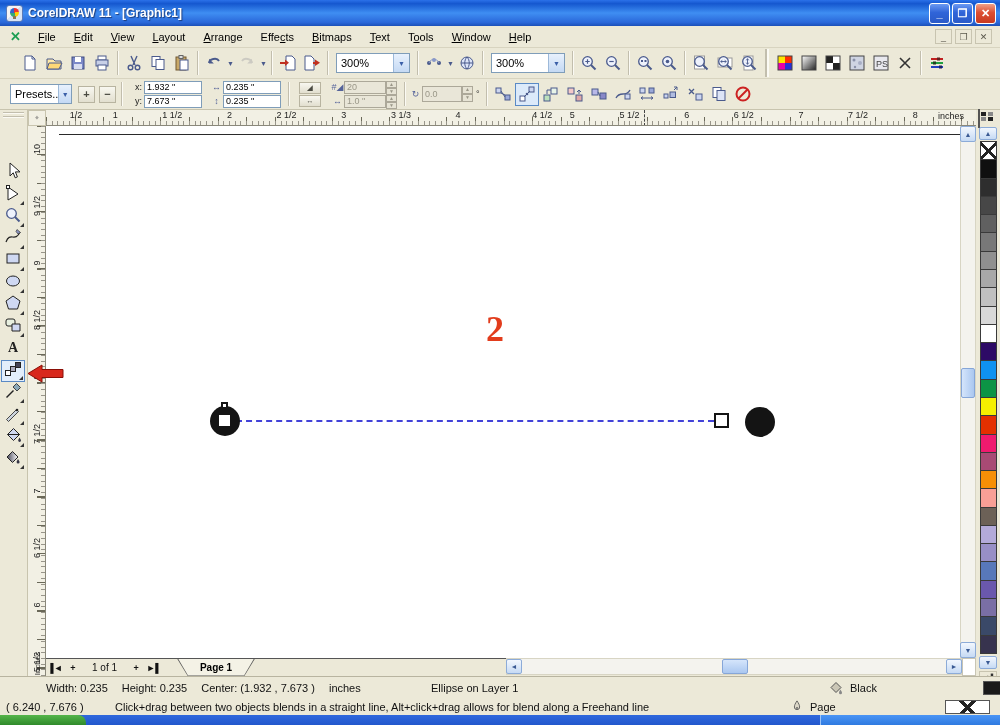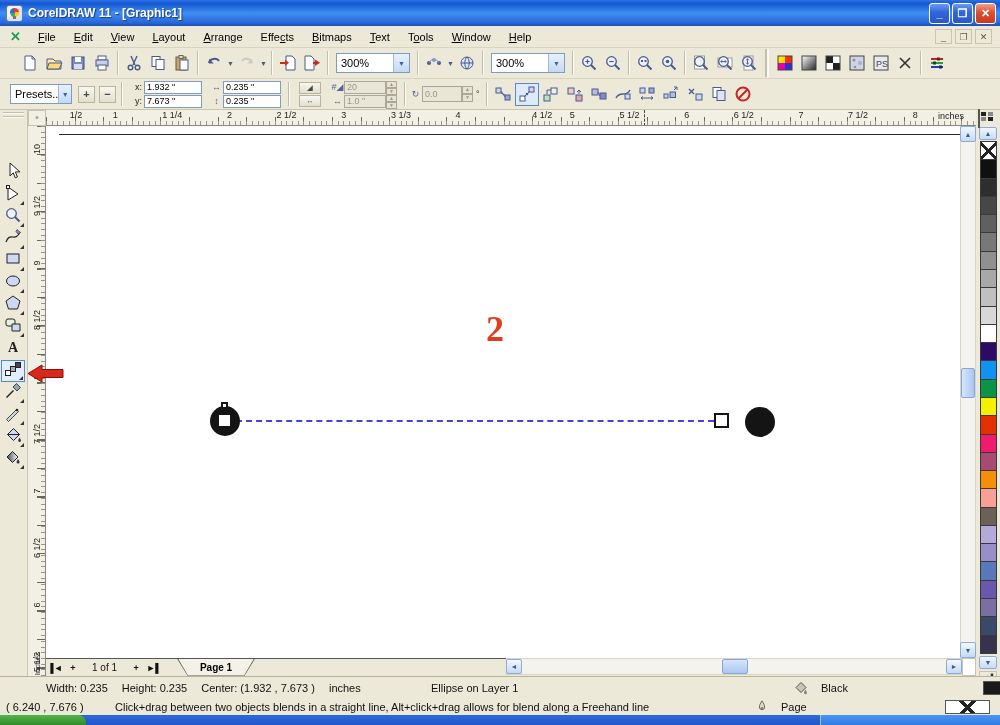--- a/index.html
+++ b/index.html
@@ -135,21 +135,21 @@
     display:flex; align-items:center; justify-content:center; font-weight:bold; font-size:10px; }
 
   
   .statusbar { position:absolute; left:0; top:676px; width:1000px; height:39px; background:#ece9d8; border-top:1px solid #b8b4a0; font-size:11px; color:#111; }
   .st-row { position:absolute; left:0; width:1000px; height:19px; display:flex; align-items:center; }
   .st1 { top:1px;margin-left:38px; } .st2 { top:20px;text-align:center; }
   .st-dims { display:flex; gap:14px; padding-left:8px; }
   .st-objinfo { position:absolute; left:393px; }
   .st-cursor { padding-left:6px; }
   .st-hint { position:absolute; left:115px; white-space:nowrap; }
-  .st-fill-grp { position:absolute; left:755px; display:flex; align-items:center; gap:12px; }
+  .st-fill-grp { position:absolute; left:790px; display:flex; align-items:center; gap:6px; }
   .st-swatch { position:absolute; left:945px; width:45px; height:14px; border:1px solid #555; }
   .st-swatch.black { background:#1a1a1a; }
   .st-swatch.none { background:
       linear-gradient(45deg, transparent 45%, #222 45% 53%, transparent 53%),
       linear-gradient(-45deg, transparent 45%, #222 45% 53%, transparent 53%), #fff; }
 
   
   .taskbar { position:absolute; left:0; top:715px; width:1000px; height:10px; background:linear-gradient(180deg,#2f68dd,#2257cc); }
   .tb-start { position:absolute; left:0; top:0; width:86px; height:10px; border-top-right-radius:8px;
     background:linear-gradient(180deg,#55b54a,#2f8a2b); }
@@ -652,21 +652,21 @@
         </span>
       </span>
   </div>
 
   <div class="ruler-corner">⌖</div>
   <div class="hruler" id="hruler">
     <span class="unit">inches</span>
     <span class="cursor-tick"></span>
   <span class="rl" style="left: 20px; margin-left: 10px;">1/2</span>
       <span class="rl" style="left: 69.15px;">1</span>
-      <span class="rl" style="left: 126.3px;">1 1/4</span>
+      <span class="rl" style="left: 126.3px;">1 1/2</span>
       <span class="rl" style="left: 183.45px;">2</span>
       <span class="rl" style="left: 240.6px;">2 1/2</span>
       <span class="rl" style="left: 297.75px;">3</span>
       <span class="rl" style="left: 354.9px;">3 1/3</span>
       <span class="rl" style="left: 412.05px;">4</span>
       <span class="rl" style="left: 469.2px; margin-left: 27px;">4 1/2</span>
       <span class="rl" style="left: 526.35px;">5</span>
       <span class="rl" style="left: 583.5px;">5 1/2</span>
       <span class="rl" style="left: 640.65px;">6</span>
       <span class="rl" style="left: 697.8px;">6 1/2</span>

